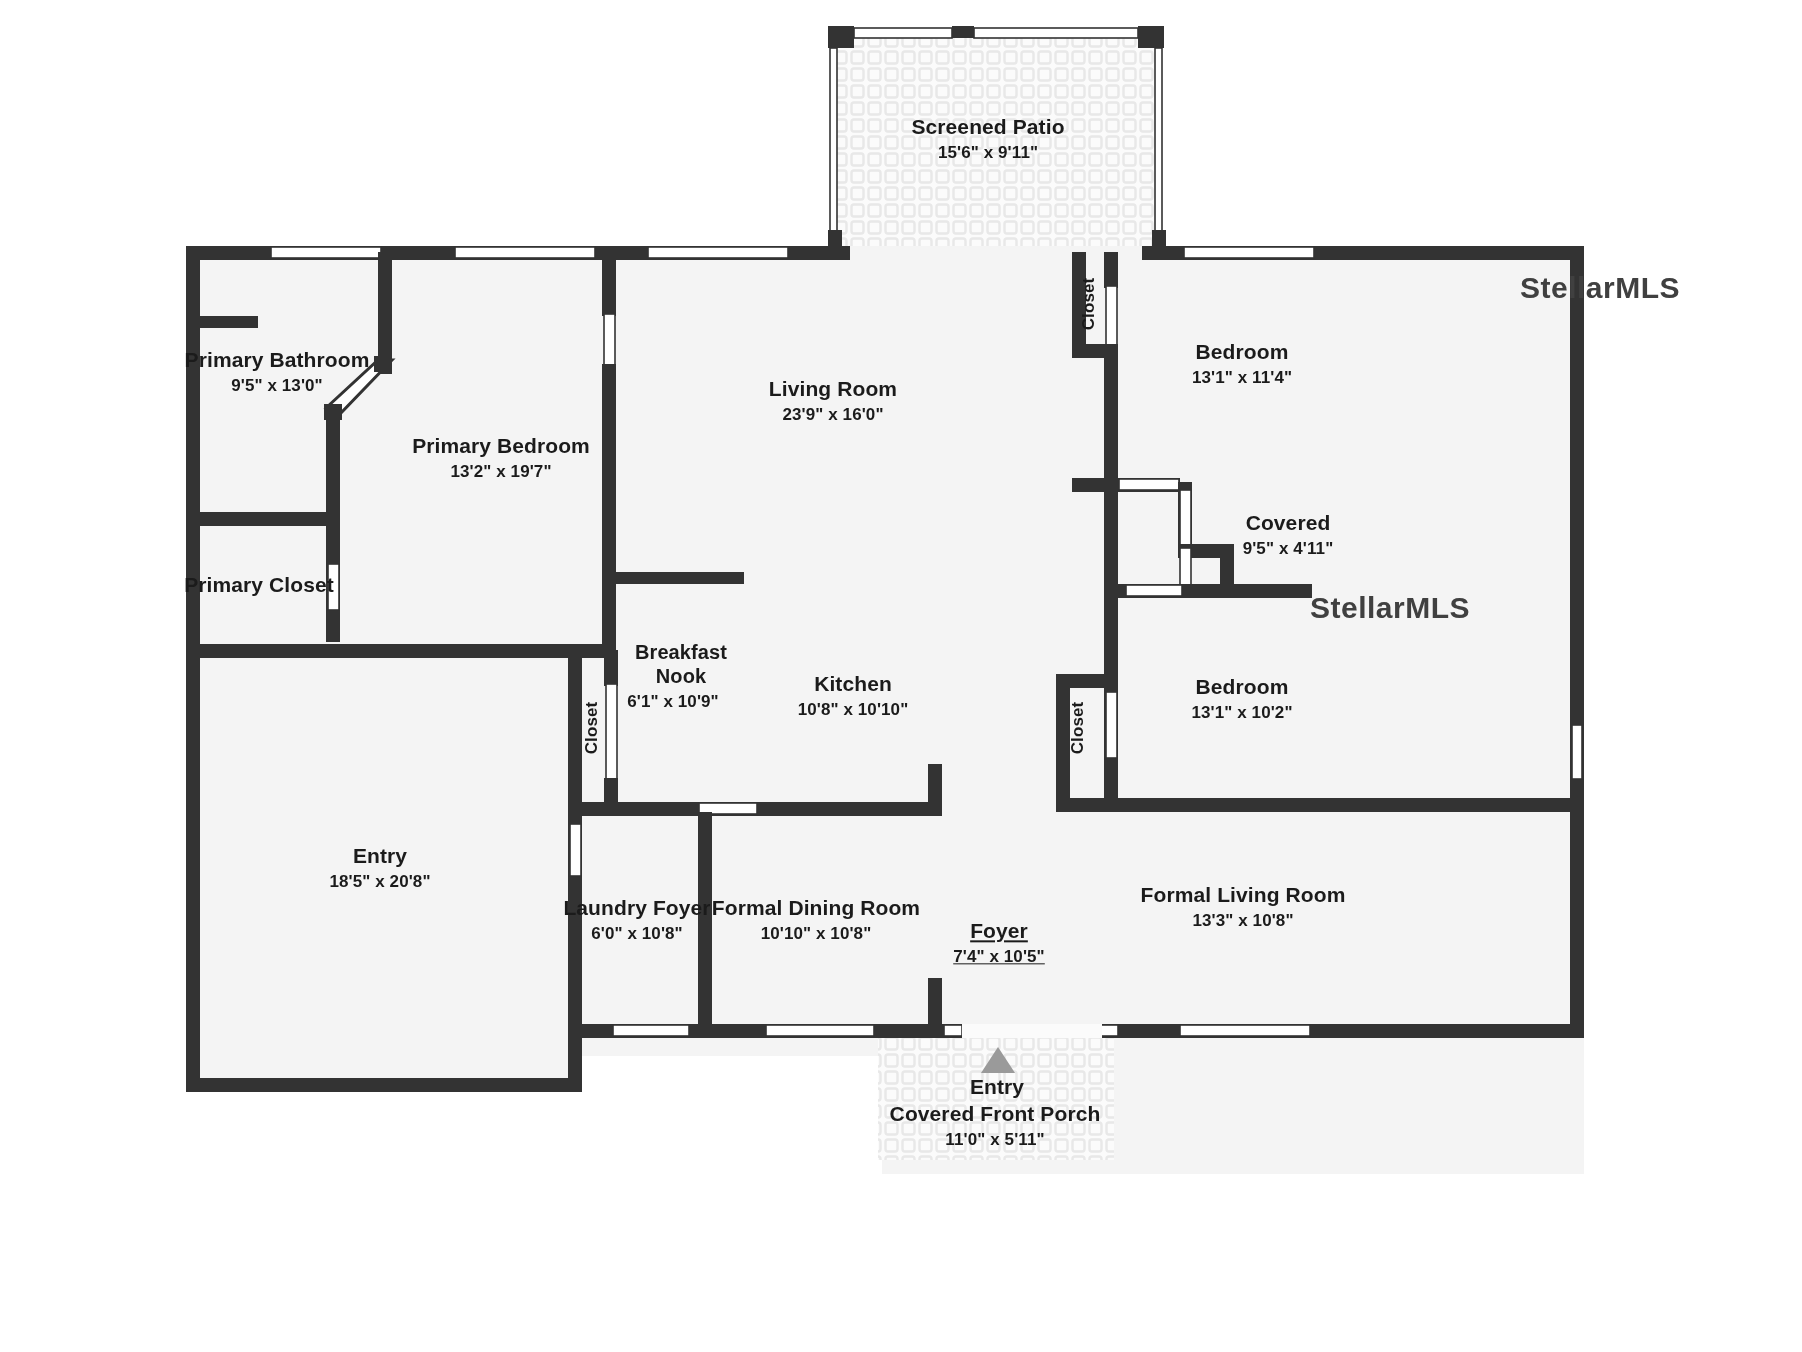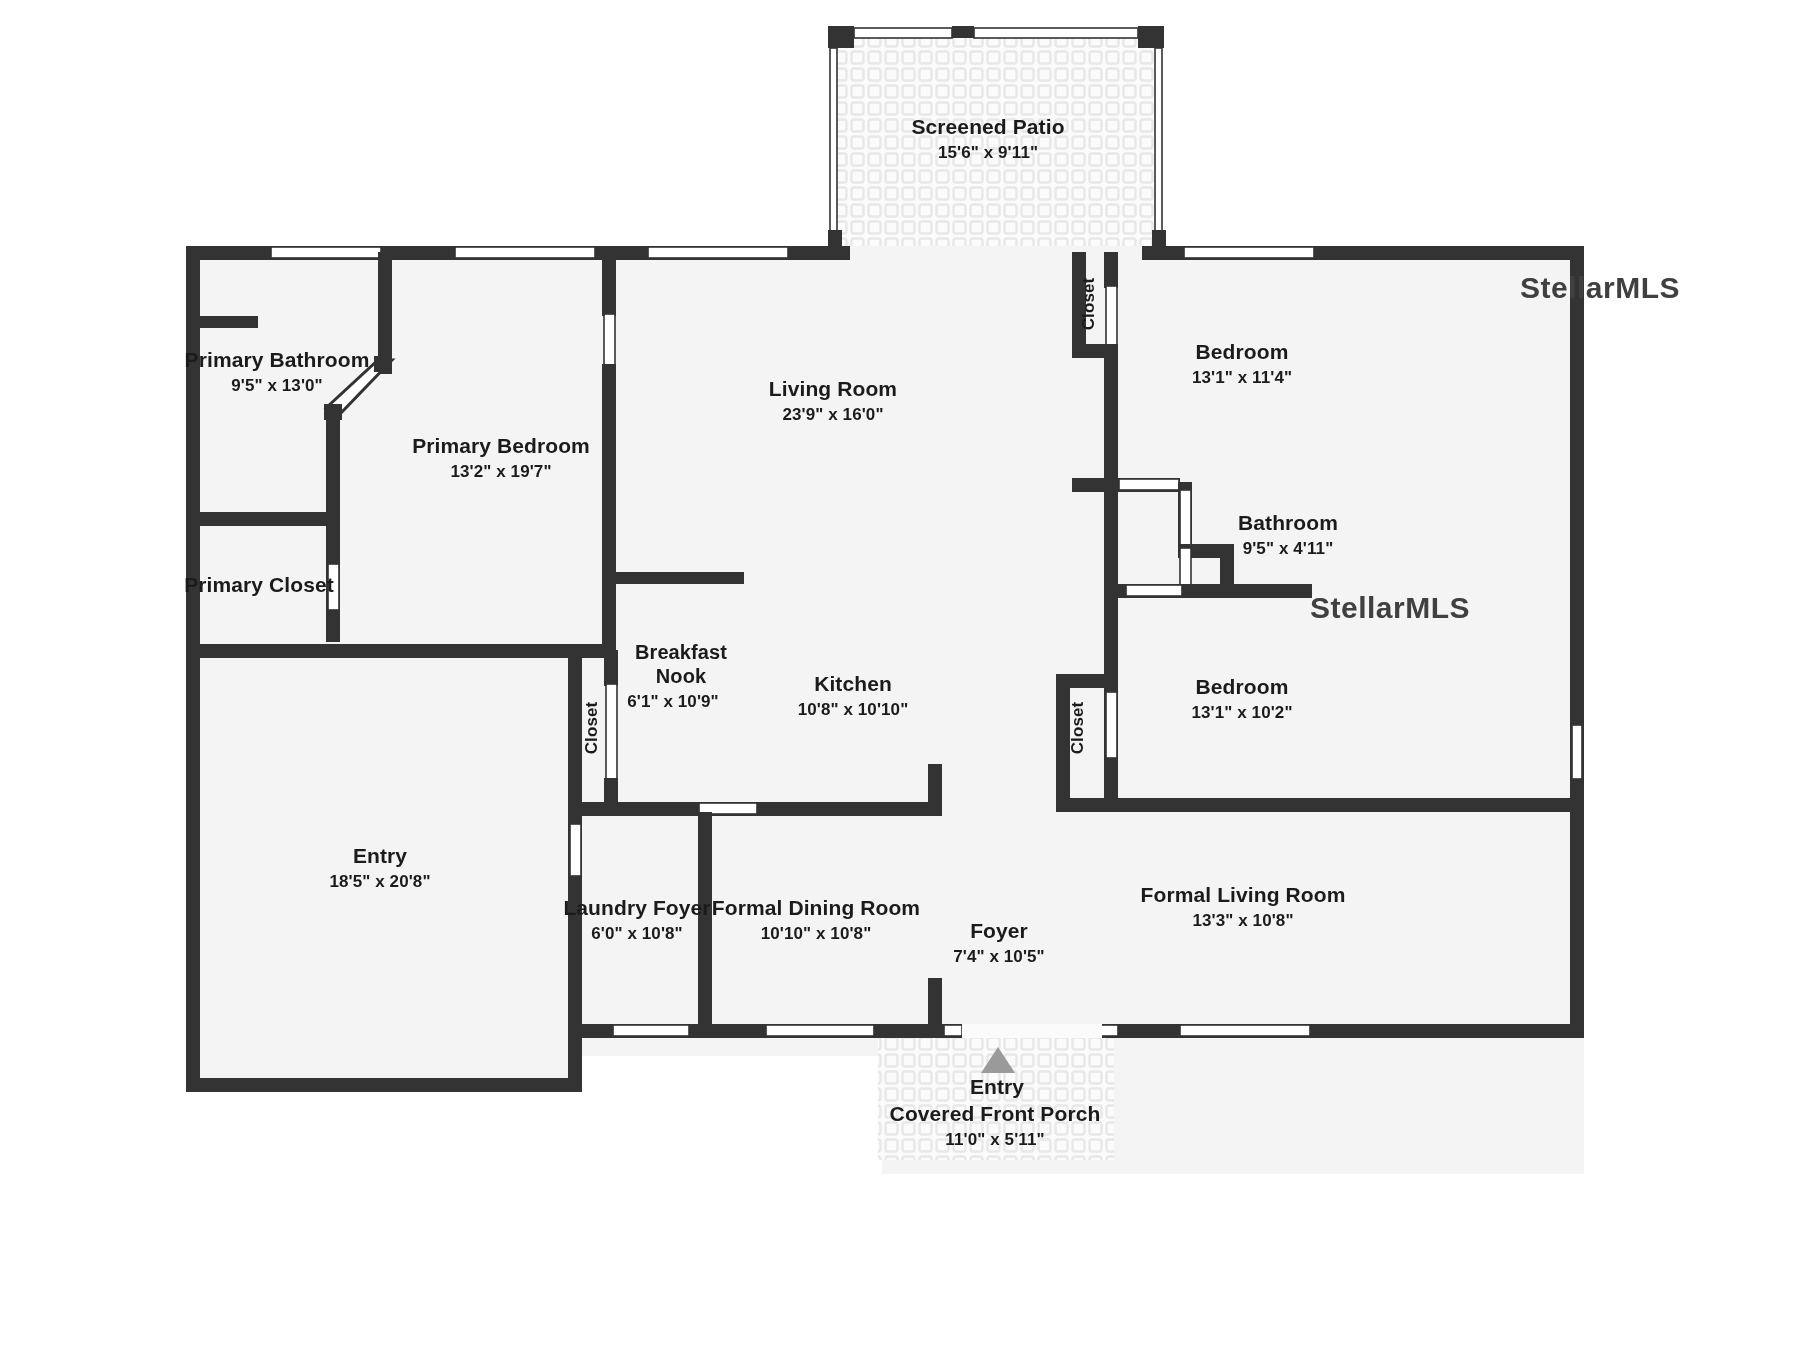--- a/index.html
+++ b/index.html
@@ -235,21 +235,21 @@
       </div>
       <div class="label" style="left: 833px; top: 385px;">
         <span class="name">Living Room</span>
         <span class="dim">23'9" x 16'0"</span>
       </div>
       <div class="label" style="left: 1242px; top: 348px;">
         <span class="name">Bedroom</span>
         <span class="dim">13'1" x 11'4"</span>
       </div>
       <div class="label" style="left: 1288px; top: 519px;">
-        <span class="name">Bathroom</span>
+        <span class="name">Covered</span>
         <span class="dim">9'5" x 4'11"</span>
       </div>
       <div class="label" style="left: 1242px; top: 683px;">
         <span class="name">Bedroom</span>
         <span class="dim">13'1" x 10'2"</span>
       </div>
       <div class="label small" style="left: 673px; top: 660px;">
         <span class="name">Breakfast<br>Nook</span>
         <span class="dim">6'1" x 10'9"</span>
       </div>
@@ -262,21 +262,21 @@
         <span class="dim">18'5" x 20'8"</span>
       </div>
       <div class="label" style="left: 637px; top: 904px;">
         <span class="name">Laundry Foyer</span>
         <span class="dim">6'0" x 10'8"</span>
       </div>
       <div class="label" style="left: 816px; top: 904px;">
         <span class="name">Formal Dining Room</span>
         <span class="dim">10'10" x 10'8"</span>
       </div>
-      <div class="label" style="left: 999px; top: 927px;">
+      <div class="label" style="left: 999px; top: 927px; text-decoration: underline;">
         <span class="name">Foyer</span>
         <span class="dim">7'4" x 10'5"</span>
       </div>
       <div class="label" style="left: 1243px; top: 891px;">
         <span class="name">Formal Living Room</span>
         <span class="dim">13'3" x 10'8"</span>
       </div>
       <div class="label" style="left: 995px; top: 1110px;">
         <span class="name">Covered Front Porch</span>
         <span class="dim">11'0" x 5'11"</span>

